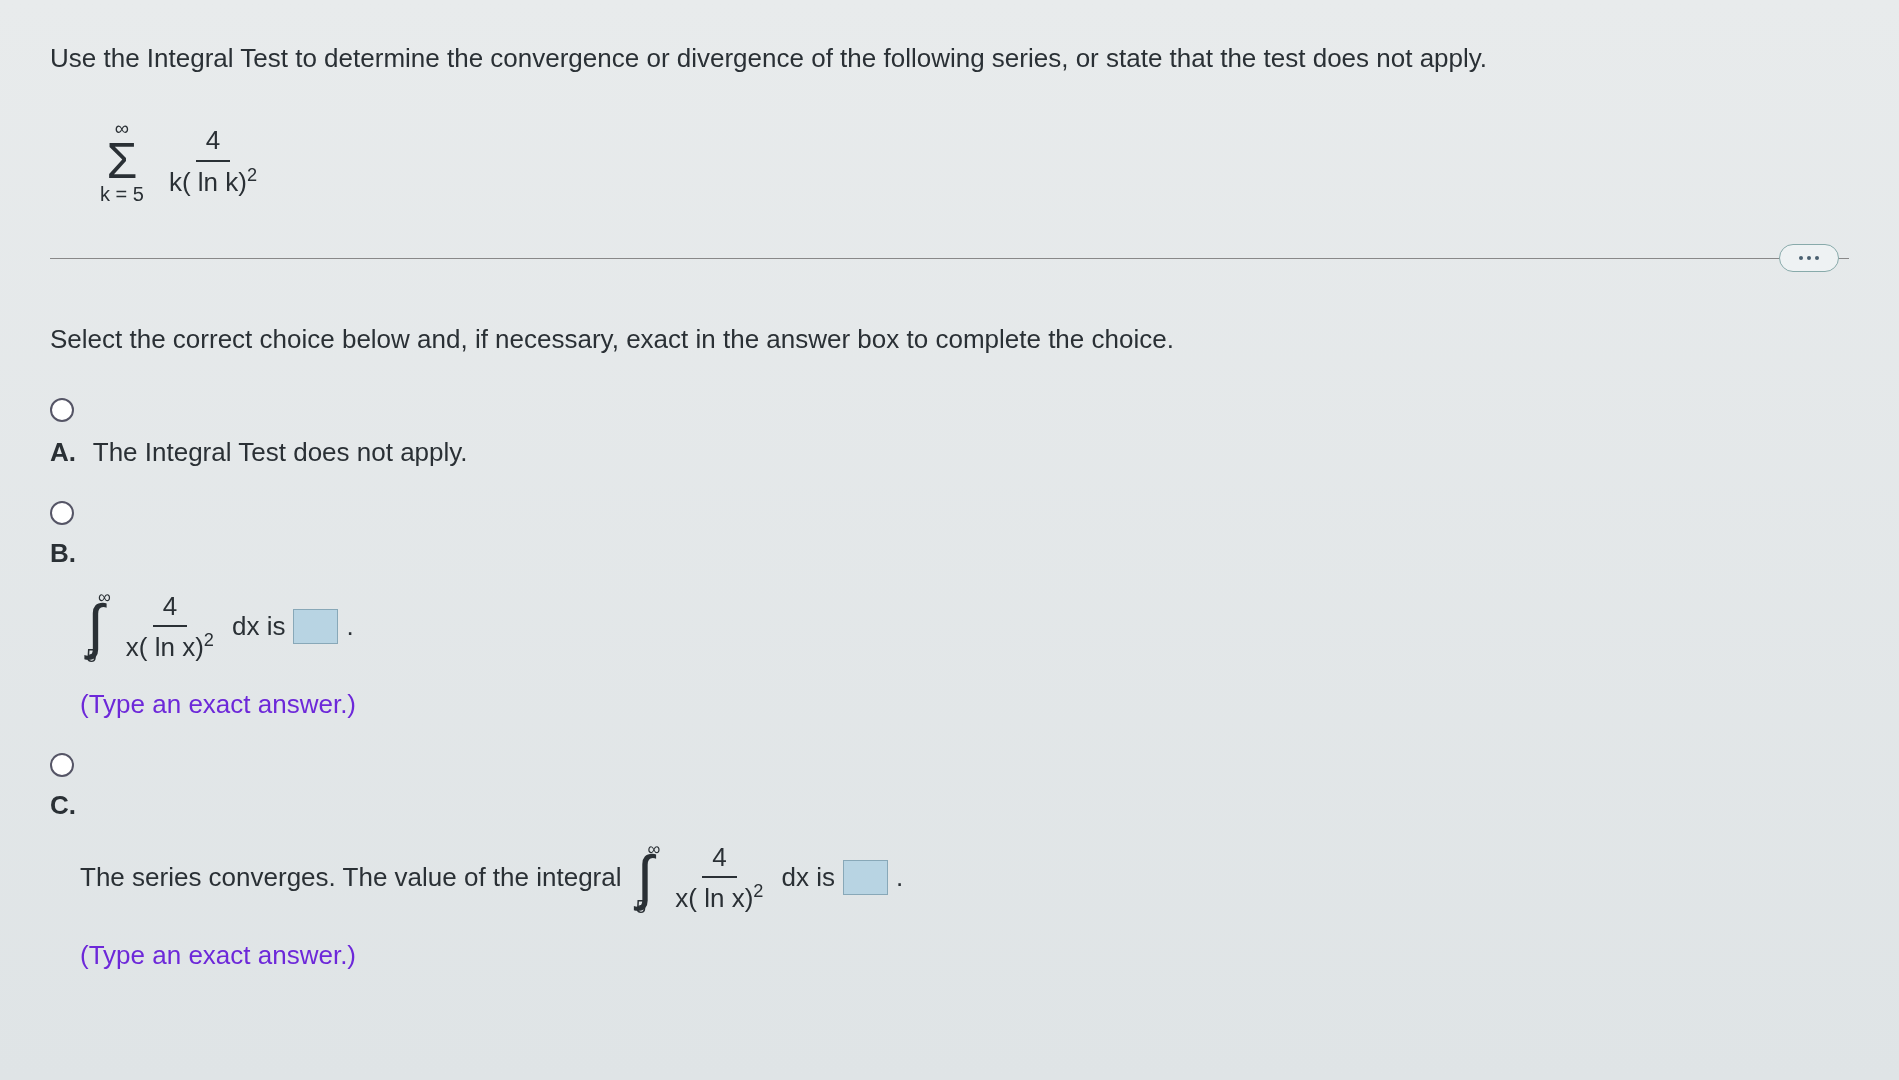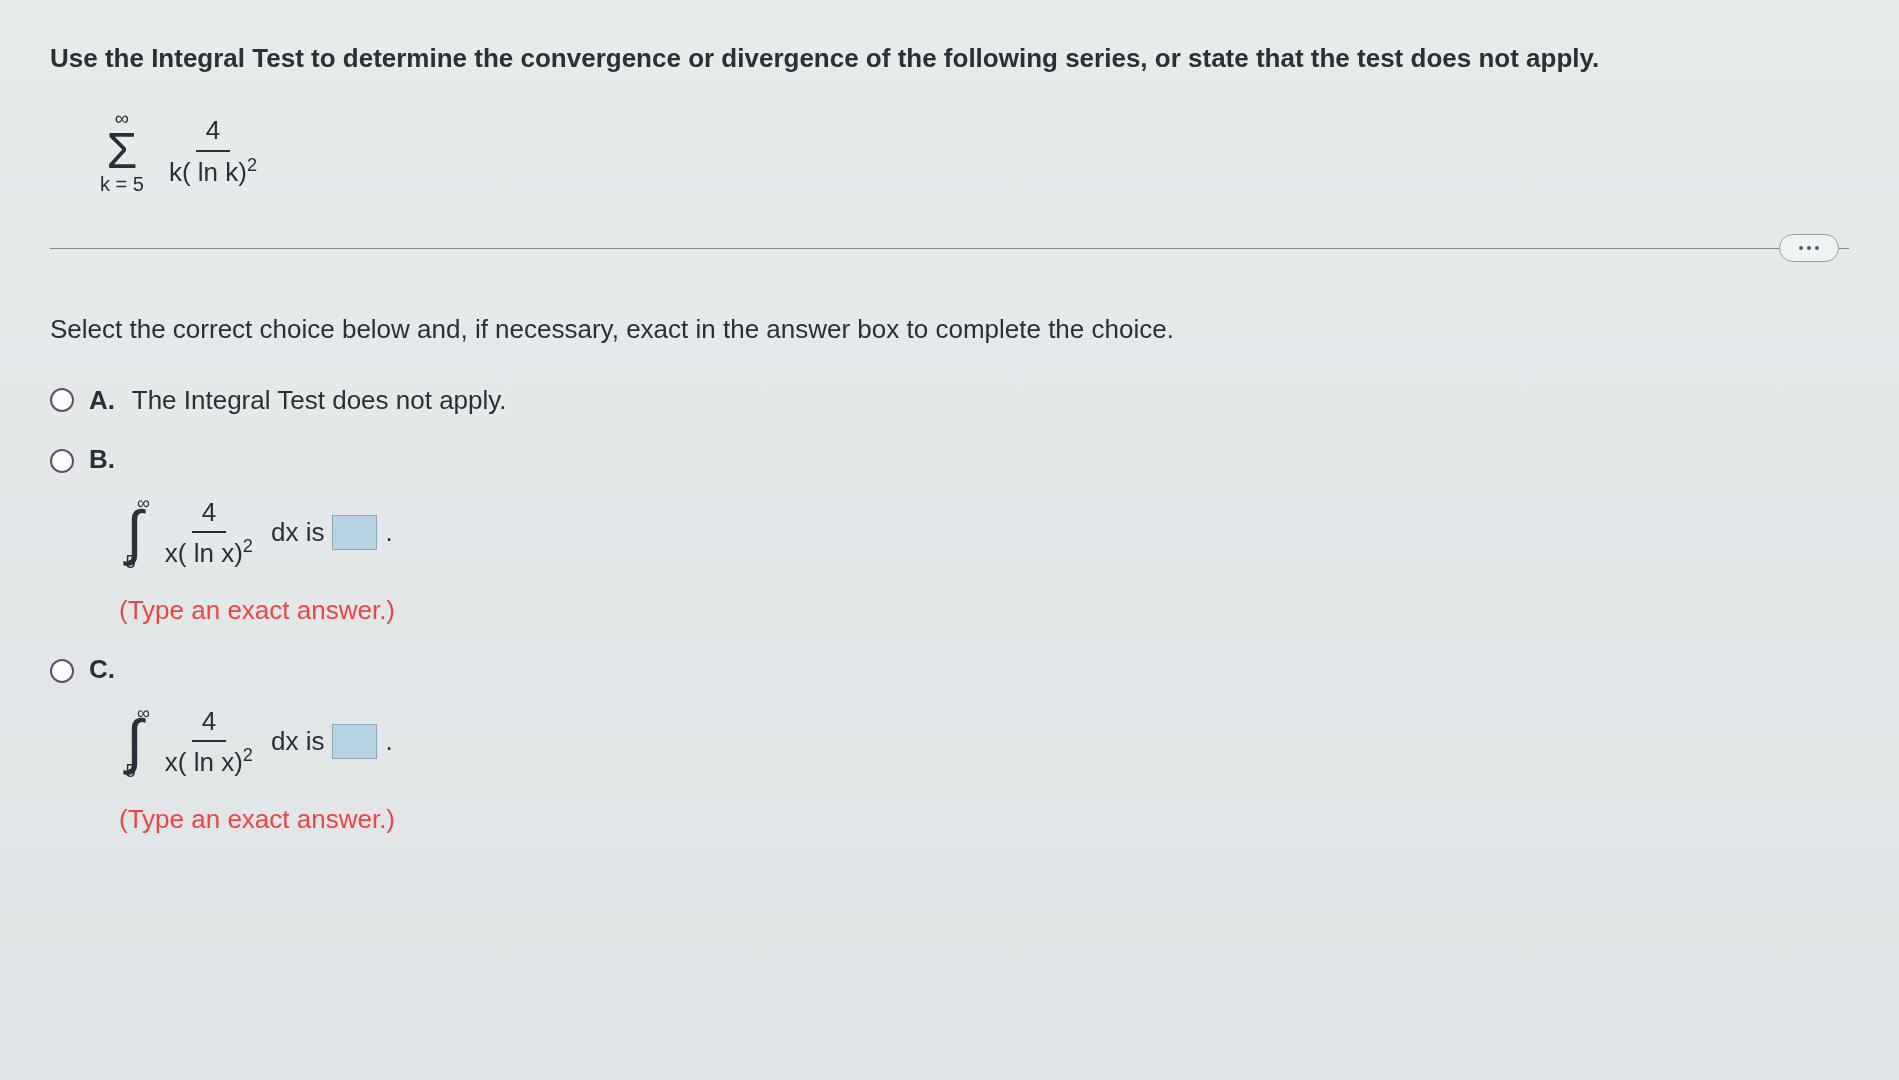--- a/index.html
+++ b/index.html
@@ -8,22 +8,21 @@
       background: linear-gradient(180deg, #e8ebec 0%, #dfe4e6 100%);
       width: 1899px;
       height: 1080px;
       padding: 40px 50px;
       color: #2a3035;
       font-size: 26px;
       position: relative;
     }
     .problem-statement {
       line-height: 1.4;
-      margin-bottom: 32px;
-      font-weight: bold;
+      margin-bottom: 42px;
     }
     .series-display {
       margin-left: 50px;
       margin-top: 20px;
       margin-bottom: 40px;
       display: flex;
       align-items: center;
       gap: 15px;
     }
     .sigma-block {
@@ -97,20 +96,21 @@
       border-radius: 50%;
     }
     .instruction {
       margin-bottom: 40px;
     }
     .choice {
       display: flex;
       align-items: flex-start;
       margin-bottom: 30px;
       gap: 15px;
+      flex-direction: column;
     }
     .radio {
       width: 24px;
       height: 24px;
       border: 2.5px solid #556;
       border-radius: 50%;
       margin-top: 3px;
       flex-shrink: 0;
       background: #fff;
       cursor: pointer;
@@ -160,21 +160,21 @@
       width: 45px;
       height: 35px;
       background: #b8d4e3;
       border: 1px solid #88a8b8;
       vertical-align: middle;
       cursor: text;
     }
     .hint {
       margin-left: 30px;
       margin-top: 25px;
-      color: #ef4444;
+      color: #6d28d9;
     }
     .choice-b-body, .choice-c-body {
       margin-top: -2px;
     }
   </style>
 </head>
 <body>
 
 <div class="problem-statement">Use the Integral Test to determine the convergence or divergence of the following series, or state that the test does not apply.</div>
 
@@ -235,20 +235,21 @@
     </div>
     <div class="hint">(Type an exact answer.)</div>
   </div>
 </div>
 
 <div class="choice">
   <div class="radio"></div>
   <div class="choice-body choice-c-body">
     <span class="choice-letter">C.</span>
     <div class="choice-line">
+      <span>The series converges. The value of the integral</span>
       <span class="integral-block">
         <span class="int-symbol">
           <span class="int-upper">∞</span>
           <span class="int-sign">∫</span>
           <span class="int-lower">5</span>
         </span>
         <span class="fraction">
           <span class="frac-num">4</span>
           <span class="frac-den">
             <span>x( ln x)</span><span class="sup">2</span>

